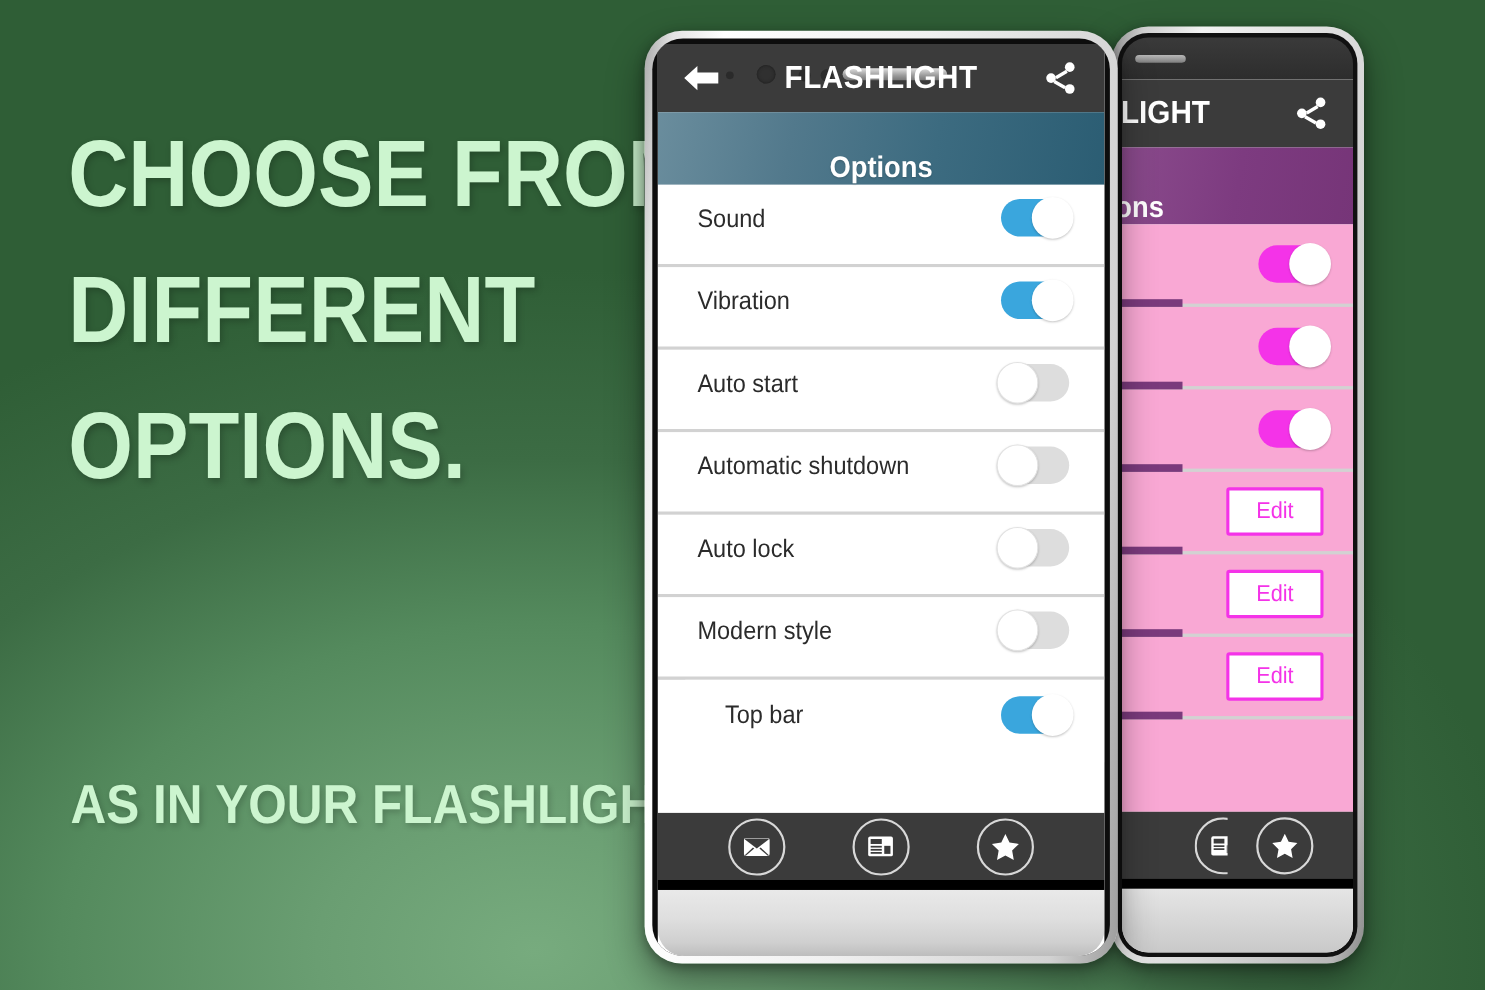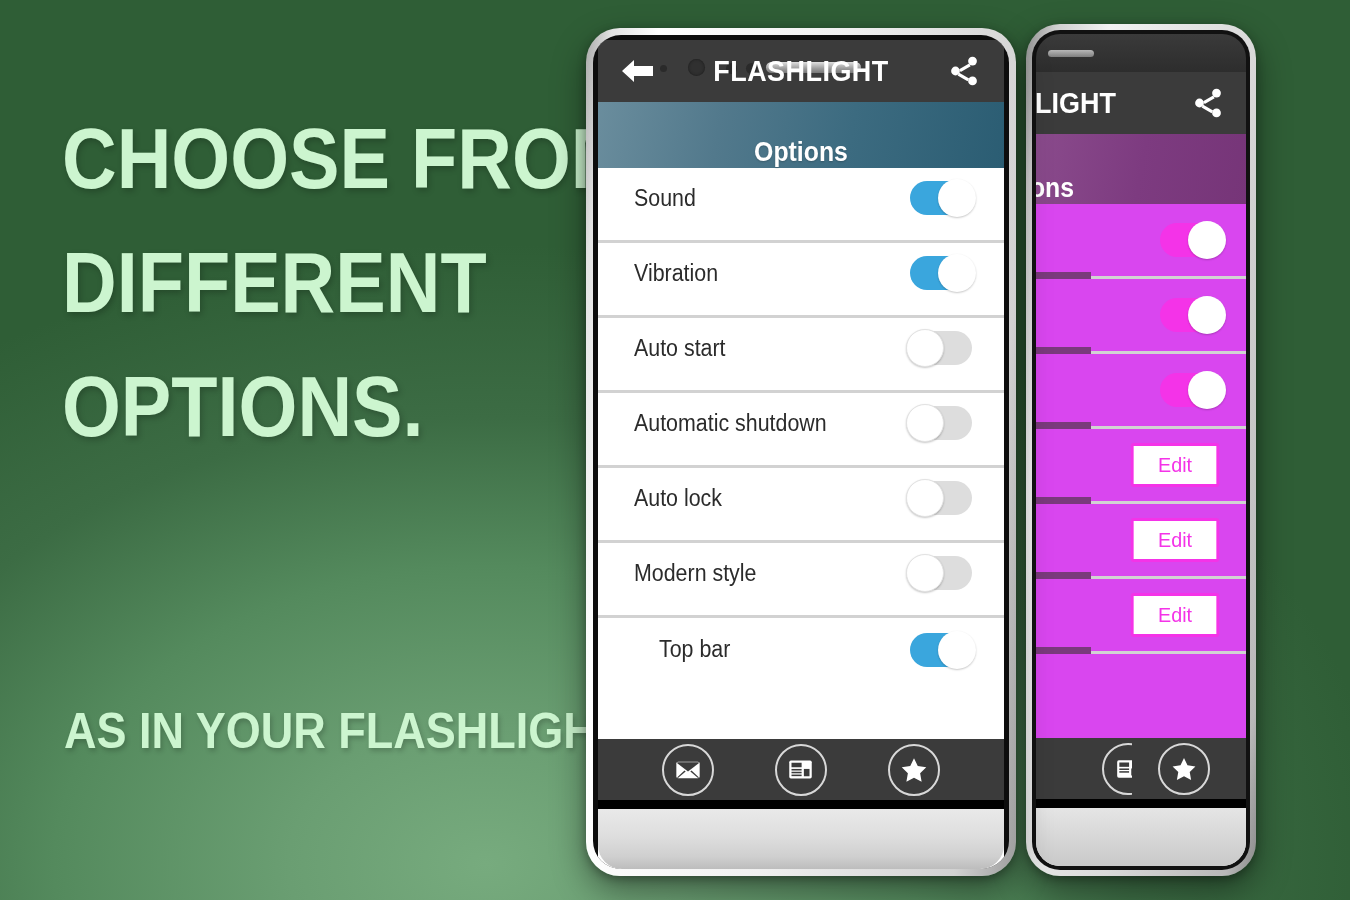--- a/index.html
+++ b/index.html
@@ -63,21 +63,20 @@
   }
 
   
   .phone-back {
     left: 1010px;
     top: 24px;
     width: 230px;
     height: 852px;
     background: linear-gradient(100deg, #8e8e8e 0%, #cfcfcf 8%, #f2f2f2 22%, #dadada 60%, #b8b8b8 92%, #8a8a8a 100%);
     padding: 6px;
-    margin-left: 16px;
   }
   .phone-back-inner {
     width: 100%;
     height: 100%;
     border-radius: 28px;
     background: #111;
     padding: 4px;
     overflow: hidden;
     position: relative;
   }
@@ -300,21 +299,21 @@
   }
   .back-options-bar {
     height: 70px;
     display: flex;
     align-items: flex-end;
     justify-content: flex-start;
     padding-left: 0;
     flex: 0 0 auto;
     background: linear-gradient(100deg, #8a4b8c 0%, #7d3b80 50%, #763578 100%);
   }
-  .back-list { flex: 1 1 auto; background: #d946ef; }
+  .back-list { flex: 1 1 auto; background: #f9a8d4; }
   .back-row {
     height: 75px;
     display: flex;
     align-items: center;
     justify-content: flex-end;
     padding-right: 24px;
     position: relative;
     border-bottom: 3px solid #d2d2d2;
   }
   .back-row::after {

